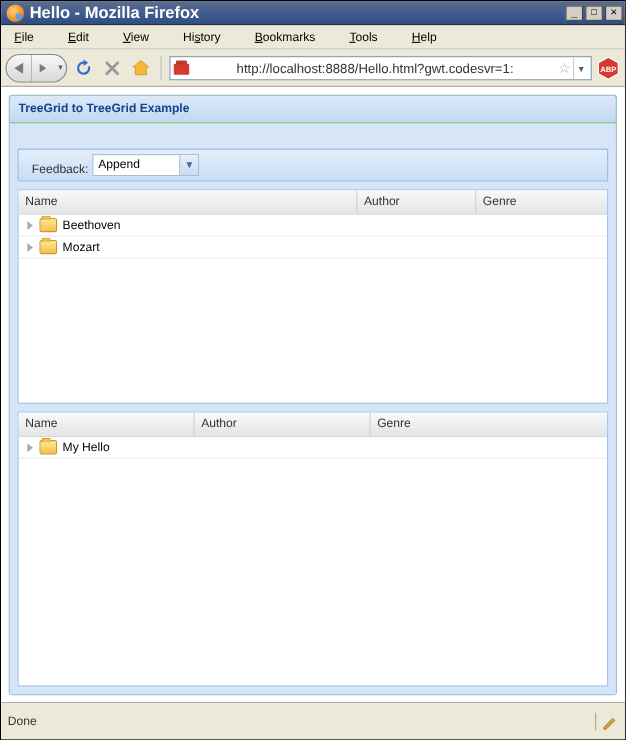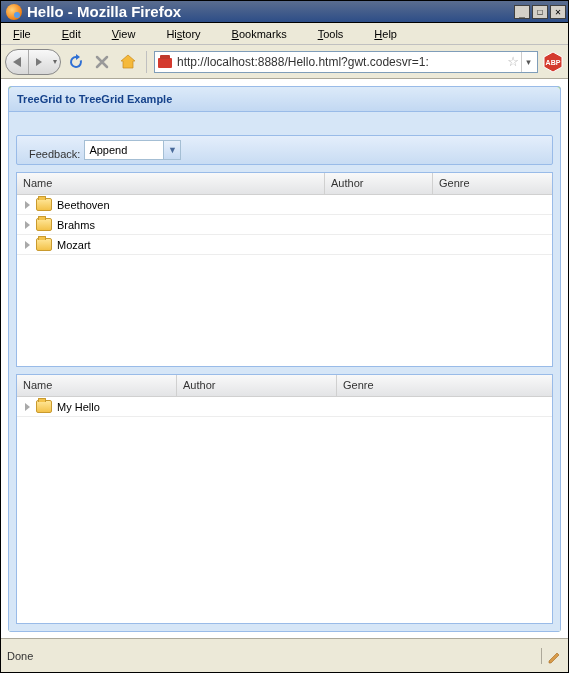--- a/index.html
+++ b/index.html
@@ -22,21 +22,21 @@
   .nav-half { flex:1; display:flex; align-items:center; justify-content:center; height:100%; }
   .nav-half.l { border-right:1px solid #aaa; border-top-left-radius:13px; border-bottom-left-radius:13px; }
   .arrow-left { width:0; height:0; border-top:5px solid transparent; border-bottom:5px solid transparent; border-right:8px solid #7a7a7a; }
   .arrow-right-sm { width:0; height:0; border-top:4px solid transparent; border-bottom:4px solid transparent; border-left:6px solid #7a7a7a; }
   .nav-drop { width:10px; display:flex; align-items:center; justify-content:center; color:#666; font-size:8px; }
   .tbic { width:22px; height:22px; display:flex; align-items:center; justify-content:center; }
   .reload svg, .stop svg, .home svg { width:18px; height:18px; }
   .sep { width:1px; height:22px; background:#c0c0c0; margin:0 3px; }
   .urlbox { flex:1; height:22px; border:1px solid #7f9db9; background:#fff; display:flex; align-items:center; padding:0 2px; overflow:hidden; }
   .url-fav { width:16px; height:16px; margin-right:4px; display:flex; align-items:center; justify-content:center; }
-  .url-text { flex:1; white-space:nowrap; overflow:hidden; font-size:12px; color:#333; }
+  .url-text { flex:1; white-space:nowrap; overflow:hidden; font-size:12px; color:#333;text-align:center; }
   .url-star { width:16px; text-align:center; color:#b0b0b0; font-size:13px; }
   .url-drop { width:14px; text-align:center; color:#555; font-size:9px; border-left:1px solid #ccc; height:100%; display:flex; align-items:center; justify-content:center; }
   .abp { width:22px; height:22px; }
 
   .content { flex:1; background:#fff; padding:7px; overflow:auto; }
   .panel { border:1px solid #99bbe8; border-radius:3px; background:#84cc16; }
   .panel-head { padding:6px 8px; color:#15428b; font-weight:bold; font-size:11px; background:linear-gradient(#dceaf9,#c2d8f2); border-bottom:1px solid #99bbe8; border-top-left-radius:3px; border-top-right-radius:3px; }
   .panel-body { padding:7px; background:#d6e6f7; }
 
   .feedback-bar { background:linear-gradient(#e4eefb,#c8dcf3); border:1px solid #99bbe8; border-radius:2px; padding:4px 12px; margin-bottom:7px; display:flex; align-items:flex-end; gap:4px;margin-top:16px; }
@@ -155,25 +155,20 @@
           </div>
           <div class="gbody">
             <div class="grow">
               <div class="expander"></div>
               <div class="folder"></div>
               <span class="gname">Beethoven</span>
             </div>
             <div class="grow">
               <div class="expander"></div>
               <div class="folder"></div>
-              <span class="gname">Brahms</span>
-            </div>
-            <div class="grow">
-              <div class="expander"></div>
-              <div class="folder"></div>
               <span class="gname">Mozart</span>
             </div>
           </div>
         </div>
 
         <div class="grid bottom">
           <div class="ghead">
             <div class="gcol c-name">Name</div>
             <div class="gcol c-author">Author</div>
             <div class="gcol c-genre">Genre</div>

